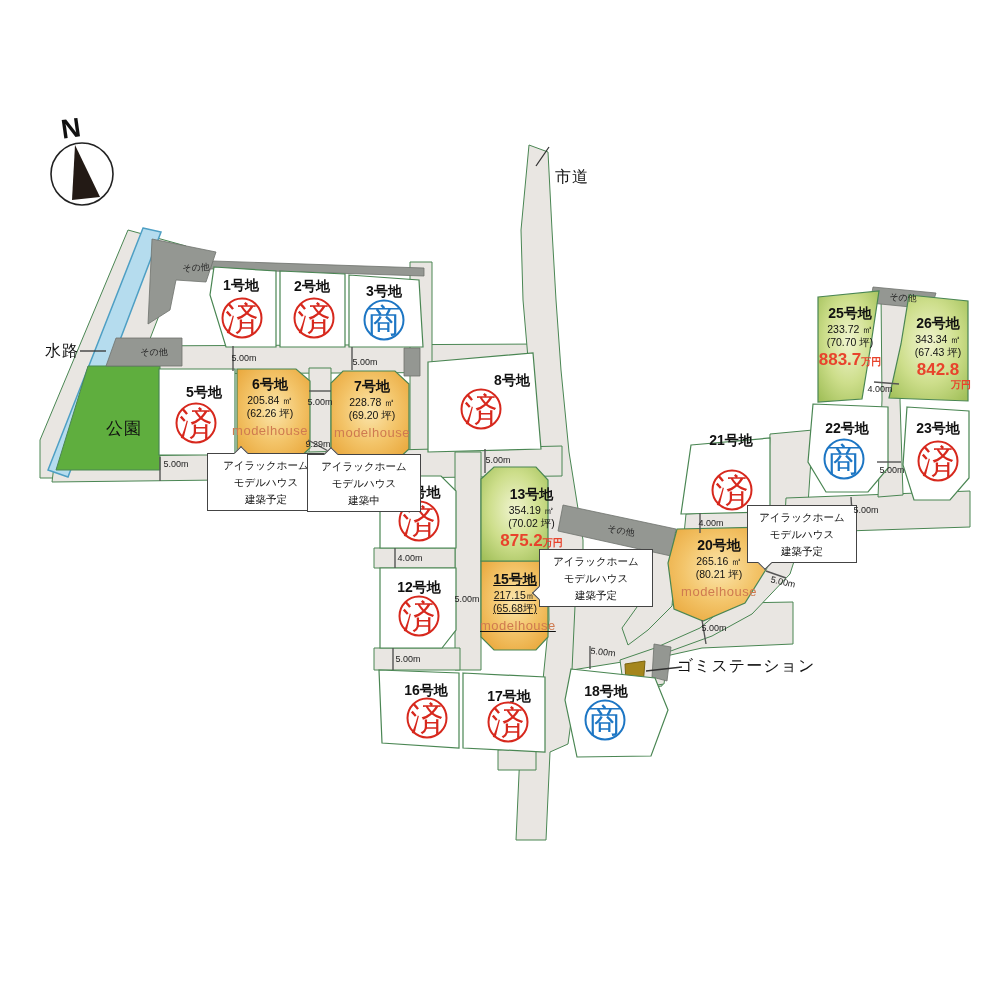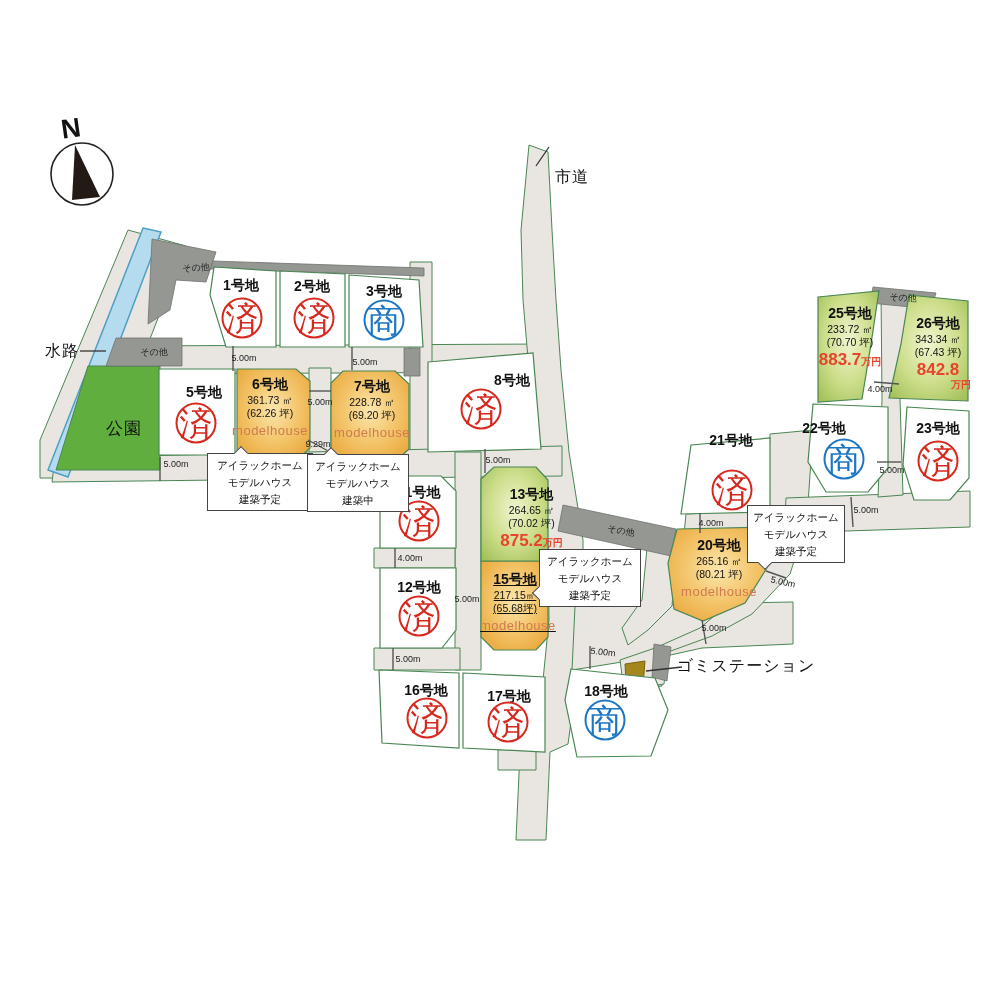--- a/index.html
+++ b/index.html
@@ -19,21 +19,21 @@
   .price .unit-below{display:block;text-align:right;font-size:10px;margin-top:1px;}
   .stamp{position:absolute;width:37px;height:37px;border-radius:50%;border:2.5px solid;
          display:flex;align-items:center;justify-content:center;transform:translate(-50%,-50%);
          background:transparent;overflow:visible;}
   .stamp span{font-size:33px;line-height:1;white-space:nowrap;}
   .stamp.sold{border-color:#d7281d;color:#d7281d;}
   .stamp.neg{border-color:#1d76c4;color:#1d76c4;}
   .meas{position:absolute;font-size:9px;color:#222;transform:translate(-50%,-50%);white-space:nowrap;}
   .other-lbl{position:absolute;font-size:9px;color:#222;transform:translate(-50%,-50%);white-space:nowrap;}
   .callout{position:absolute;background:#fff;border:1.5px solid #444;text-align:center;
-           font-size:10.5px;line-height:1.6;padding:3px 4px;color:#111;white-space:nowrap;}
+           font-size:10.5px;line-height:1.6;padding:3px 10px;color:#111;white-space:nowrap;}
   .callout .tail{position:absolute;width:9px;height:9px;background:#fff;transform:rotate(45deg);}
   .tail-up{top:-6px;border-top:1.5px solid #444;border-left:1.5px solid #444;}
   .tail-down{bottom:-6px;border-right:1.5px solid #444;border-bottom:1.5px solid #444;}
   .tail-left{left:-6px;border-left:1.5px solid #444;border-bottom:1.5px solid #444;}
 </style>
 </head>
 <body>
 
 <div class="map">
 
@@ -183,21 +183,21 @@
     </div>
   <div class="lot-block" style="left:509px;top:688px;">
       <span class="lot-name">17号地</span>
     </div>
   <div class="lot-block" style="left:606px;top:683px;">
       <span class="lot-name">18号地</span>
     </div>
   <div class="lot-block" style="left:731px;top:432px;">
       <span class="lot-name">21号地</span>
     </div>
-  <div class="lot-block" style="left:824px;top:420px;">
+  <div class="lot-block" style="left:847px;top:420px;">
       <span class="lot-name">22号地</span>
     </div>
   <div class="lot-block" style="left:938px;top:420px;">
       <span class="lot-name">23号地</span>
     </div>
 
   <div class="stamp sold" style="left:242px;top:318px;">
       <span>済</span>
     </div>
   <div class="stamp sold" style="left:314px;top:318px;">
@@ -232,33 +232,33 @@
     </div>
   <div class="stamp neg" style="left:844px;top:459px;">
       <span>商</span>
     </div>
   <div class="stamp sold" style="left:938px;top:461px;">
       <span>済</span>
     </div>
 
   <div class="lot-block" style="left:270px;top:376px;width:80px;">
     <span class="lot-name">6号地</span>
-    <span class="lot-area">361.73 ㎡</span>
+    <span class="lot-area">205.84 ㎡</span>
     <span class="lot-area">(62.26 坪)</span>
     <span class="mh">modelhouse</span>
   </div>
   <div class="lot-block" style="left:372px;top:378px;width:80px;">
     <span class="lot-name">7号地</span>
     <span class="lot-area">228.78 ㎡</span>
     <span class="lot-area">(69.20 坪)</span>
     <span class="mh">modelhouse</span>
   </div>
   <div class="lot-block" style="left:515px;top:486px;width:70px;padding-left:33px;">
     <span class="lot-name">13号地</span>
-    <span class="lot-area">264.65 ㎡</span>
+    <span class="lot-area">354.19 ㎡</span>
     <span class="lot-area">(70.02 坪)</span>
     <span class="price"><span>875.2</span><span class="unit">万円</span></span>
   </div>
   <div class="lot-block" style="left:515px;top:571px;width:70px;text-decoration:underline;">
     <span class="lot-name">15号地</span>
     <span class="lot-area">217.15㎡</span>
     <span class="lot-area">(65.68坪)</span>
     <span class="mh">modelhouse</span>
   </div>
   <div class="lot-block" style="left:719px;top:537px;width:84px;">

